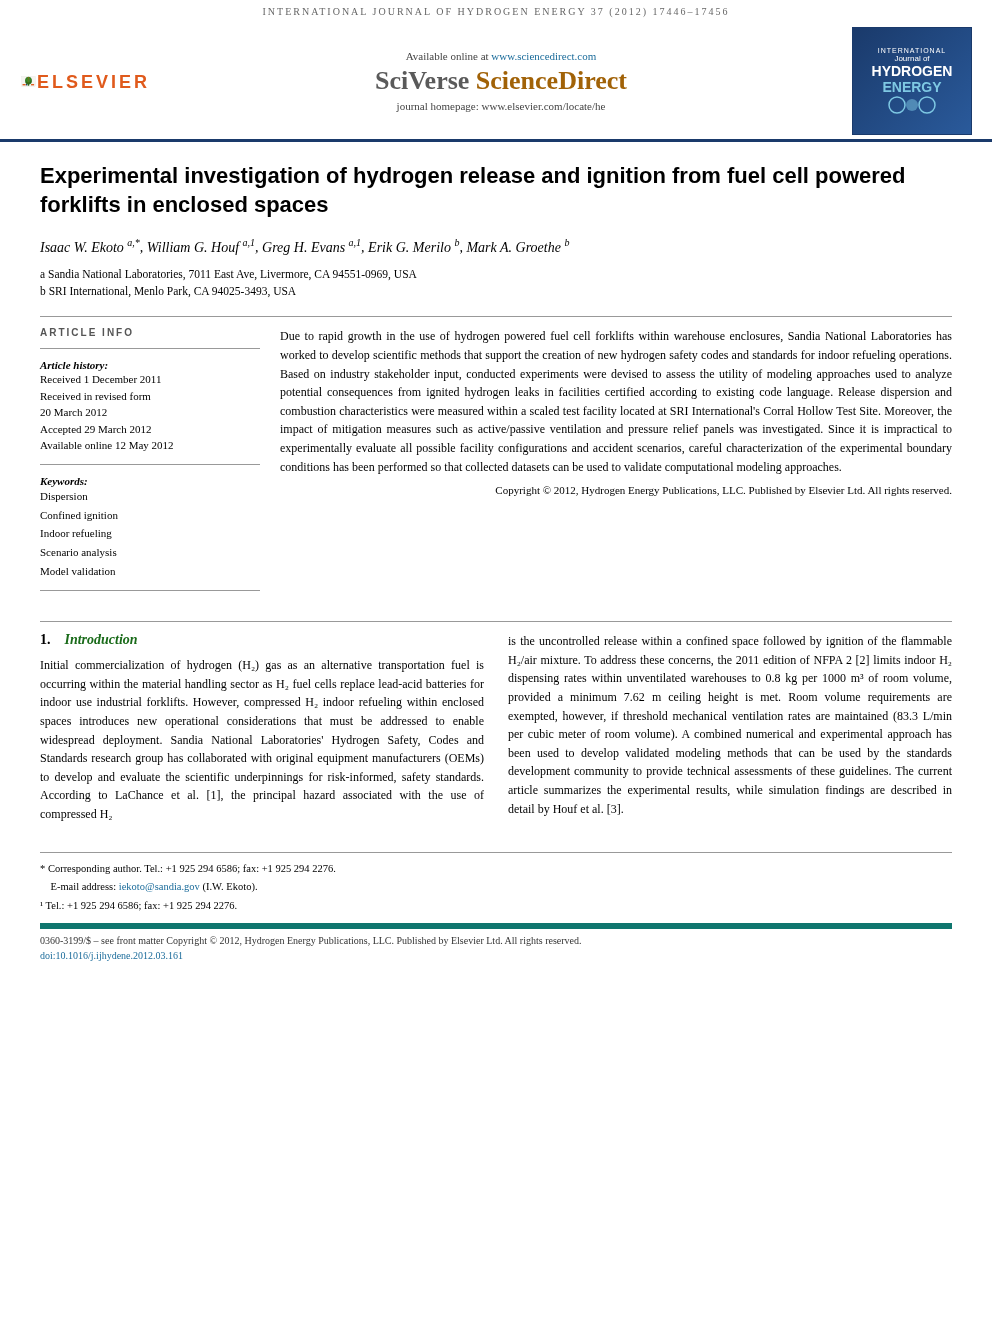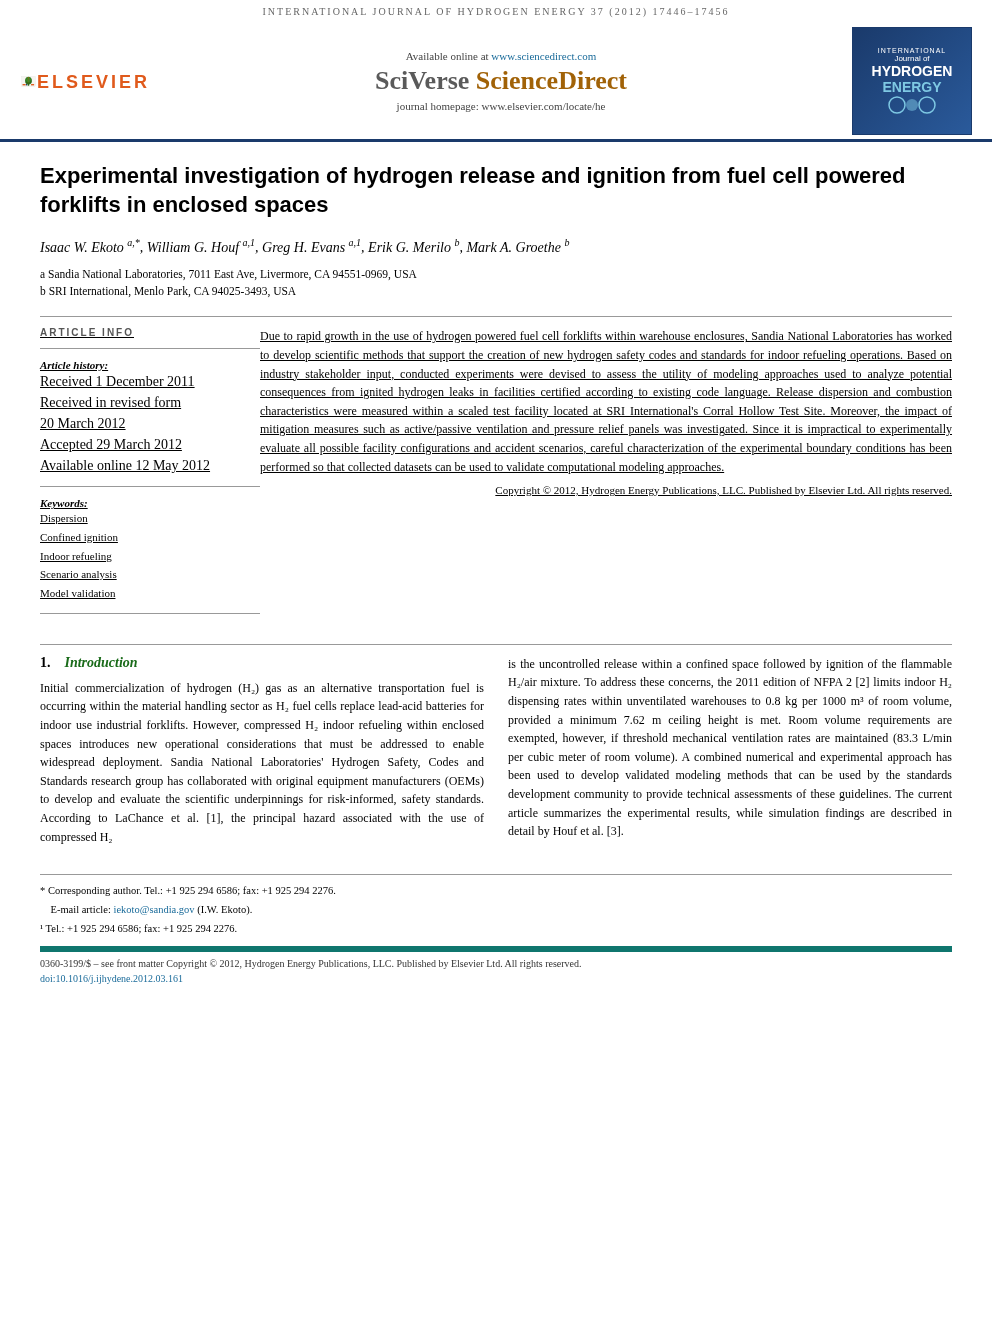--- a/index.html
+++ b/index.html
@@ -148,22 +148,22 @@
     
     .divider {
       border: none;
       border-top: 1px solid #999;
       margin: 10px 0;
     }
 
     
     .article-info-abstract {
       display: flex;
+      gap: 20px;
       margin-bottom: 20px;
-      text-decoration: underline;
     }
     .article-info {
       width: 220px;
       flex-shrink: 0;
       font-size: 11px;
     }
     .article-info h3 {
       font-size: 10px;
       font-family: Arial, sans-serif;
       letter-spacing: 2px;
@@ -174,21 +174,21 @@
     .article-info .info-section {
       margin-bottom: 10px;
     }
     .article-info .info-label {
       font-style: italic;
       font-weight: bold;
       font-size: 11px;
     }
     .article-info .info-date {
       display: block;
-      font-size: 14px;
+      font-size: 11px;
       line-height: 1.5;
     }
     .article-info .keywords-label {
       font-style: italic;
       font-weight: bold;
     }
     .article-info .keyword {
       display: block;
       font-size: 11px;
       line-height: 1.7;
@@ -399,21 +399,21 @@
       <p>is the uncontrolled release within a confined space followed by ignition of the flammable H₂/air mixture. To address these concerns, the 2011 edition of NFPA 2 [2] limits indoor H₂ dispensing rates within unventilated warehouses to 0.8 kg per 1000 m³ of room volume, provided a minimum 7.62 m ceiling height is met. Room volume requirements are exempted, however, if threshold mechanical ventilation rates are maintained (83.3 L/min per cubic meter of room volume). A combined numerical and experimental approach has been used to develop validated modeling methods that can be used by the standards development community to provide technical assessments of these guidelines. The current article summarizes the experimental results, while simulation findings are described in detail by Houf et al. [3].</p>
     </div>
   </div>
 
   <hr class="footer-divider">
   <div class="footnotes">
     <div class="footnote">
       <span>* Corresponding author. Tel.: +1 925 294 6586; fax: +1 925 294 2276.</span>
     </div>
     <div class="footnote">
-      &nbsp;&nbsp;&nbsp;&nbsp;<span>E-mail article:</span>
+      &nbsp;&nbsp;&nbsp;&nbsp;<span>E-mail address:</span>
       <a>iekoto@sandia.gov</a>
       <span> (I.W. Ekoto).</span>
     </div>
     <div class="footnote">
       <span>¹ Tel.: +1 925 294 6586; fax: +1 925 294 2276.</span>
     </div>
   </div>
   <div class="bottom-bar">
     <span>0360-3199/$ – see front matter Copyright © 2012, Hydrogen Energy Publications, LLC. Published by Elsevier Ltd. All rights reserved.</span><br>
     <a class="doi-link">doi:10.1016/j.ijhydene.2012.03.161</a>

